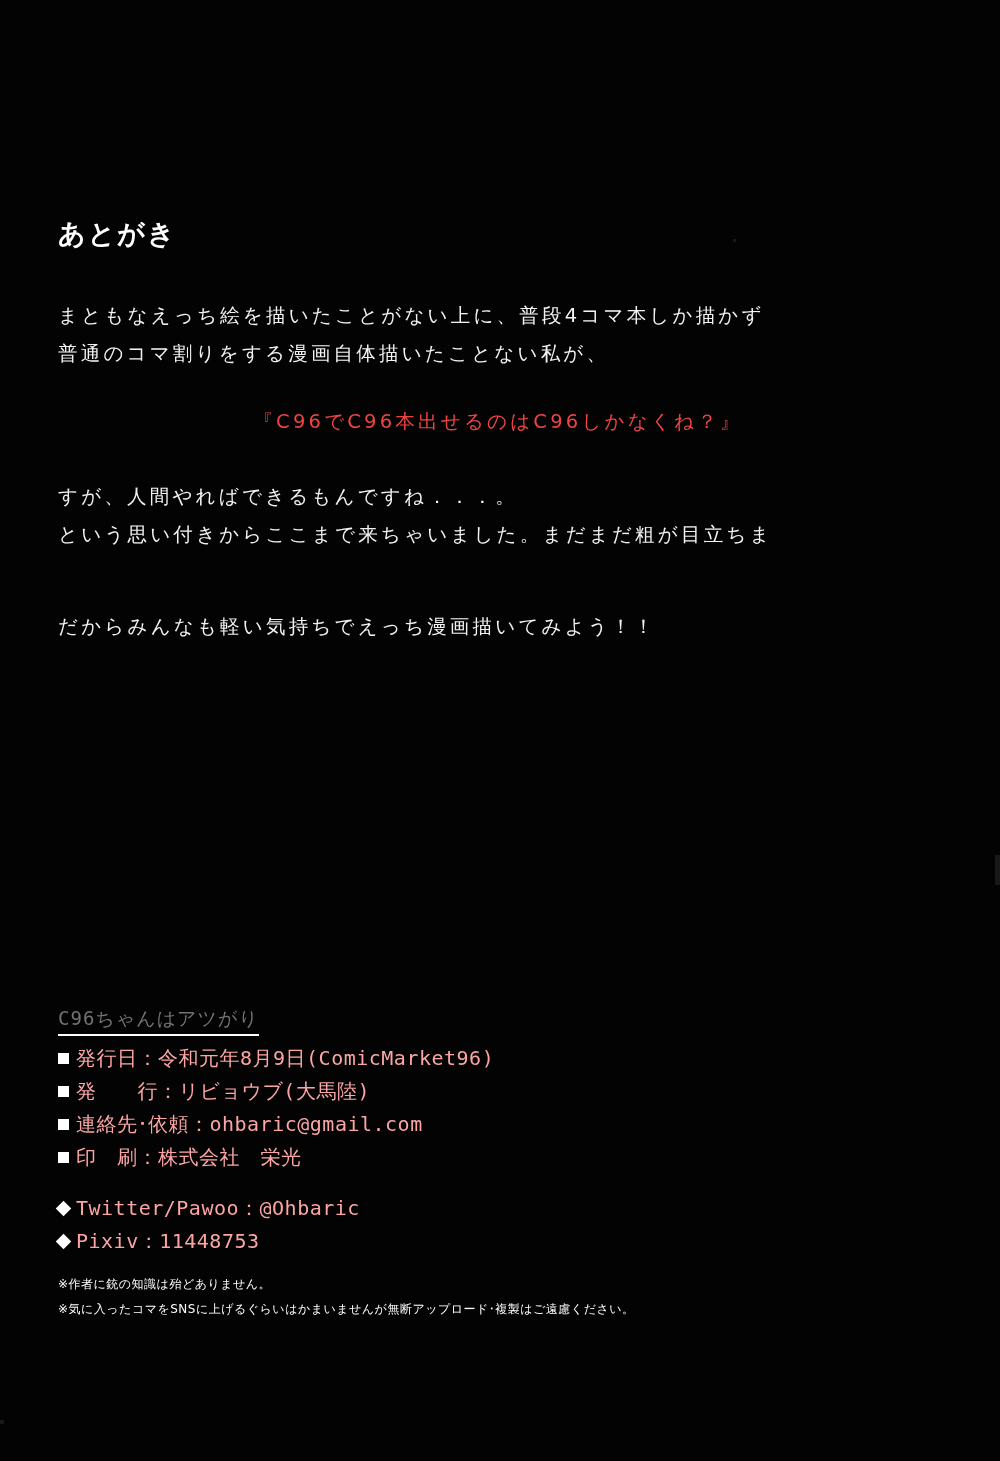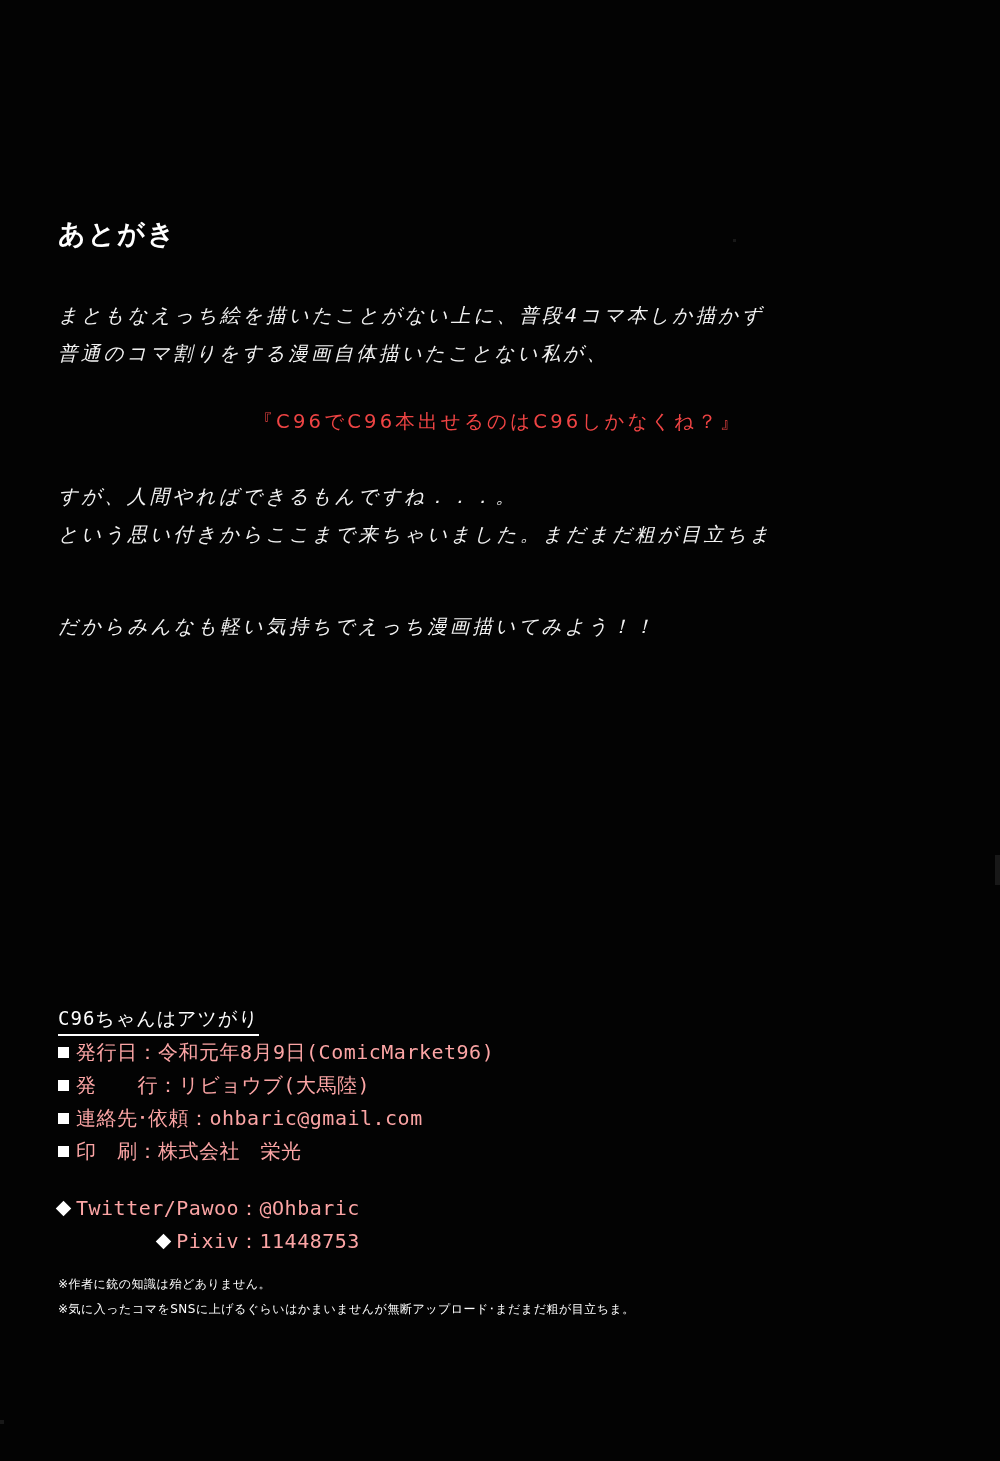--- a/index.html
+++ b/index.html
@@ -32,21 +32,20 @@
     color: #ffffff;
   }
   .body-block {
     position: absolute;
     left: 58px;
     width: 880px;
     font-size: 19.5px;
     line-height: 38px;
     letter-spacing: 3.2px;
     color: #f2f2f2;
-    font-style: italic;
   }
   #para1 { top: 297px; }
   #quote {
     position: absolute;
     left: 58px;
     width: 880px;
     top: 408px;
     text-align: center;
     font-size: 19.5px;
     letter-spacing: 3.2px;
@@ -59,24 +58,25 @@
   .colophon {
     position: absolute;
     left: 58px;
     top: 1006px;
     width: 900px;
   }
   .colophon-title {
     font-family: "DejaVu Sans Mono", monospace;
     font-size: 19px;
     letter-spacing: 1px;
-    color: #ffffff;
+    color: #737373;
     border-bottom: 2px solid #ffffff;
     display: inline-block;
     padding-bottom: 2px;
+    margin-bottom: 6px;
   }
   .colophon-line {
     font-family: "DejaVu Sans Mono", monospace;
     font-size: 20px;
     line-height: 33px;
     letter-spacing: 0.5px;
     color: #fca5a5;
     white-space: nowrap;
   }
   .marker-square {
@@ -94,21 +94,21 @@
     background: #ffffff;
     margin-right: 7px;
     transform: rotate(45deg);
     vertical-align: 1px;
   }
   .social {
     position: absolute;
     left: 58px;
     top: 1192px;
   }
-  .social .colophon-line { font-size: 20px; line-height: 33px; text-align: right; }
+  .social .colophon-line { font-size: 20px; line-height: 33px; }
 
   .notes {
     position: absolute;
     left: 58px;
     top: 1272px;
   }
   .note-line {
     font-size: 12px;
     line-height: 25px;
     letter-spacing: 0.5px;
@@ -169,16 +169,16 @@
     <div class="colophon-line">
       <span class="marker-diamond"></span><span>Twitter/Pawoo：@Ohbaric</span>
     </div>
     <div class="colophon-line">
       <span class="marker-diamond"></span><span>Pixiv：11448753</span>
     </div>
   </div>
 
   <div class="notes">
     <div class="note-line">※作者に銃の知識は殆どありません。</div>
-    <div class="note-line">※気に入ったコマをSNSに上げるぐらいはかまいませんが無断アップロード･まだまだ粗が目立ちま。</div>
+    <div class="note-line">※気に入ったコマをSNSに上げるぐらいはかまいませんが無断アップロード･複製はご遠慮ください。</div>
   </div>
 
 </div>
 
 </body></html>

